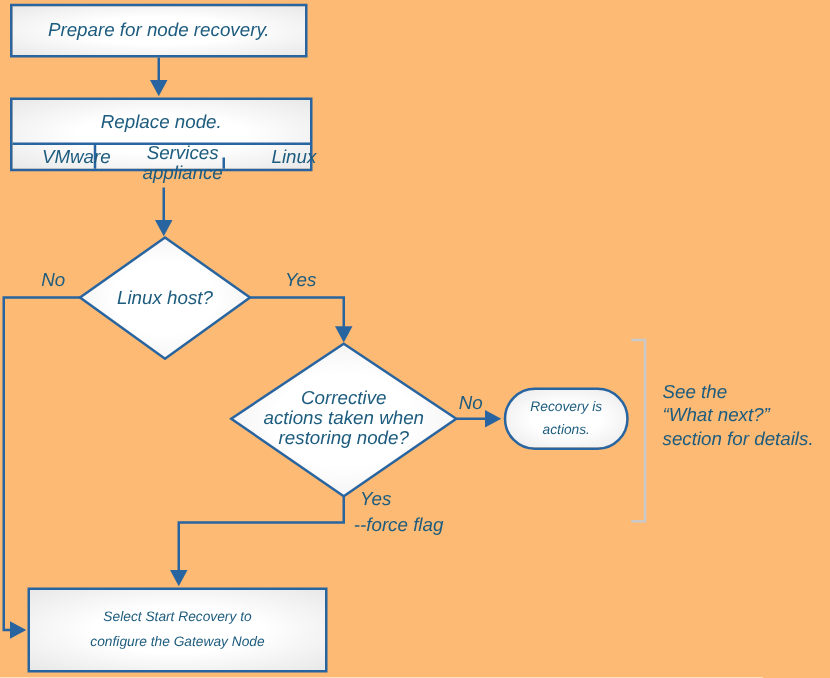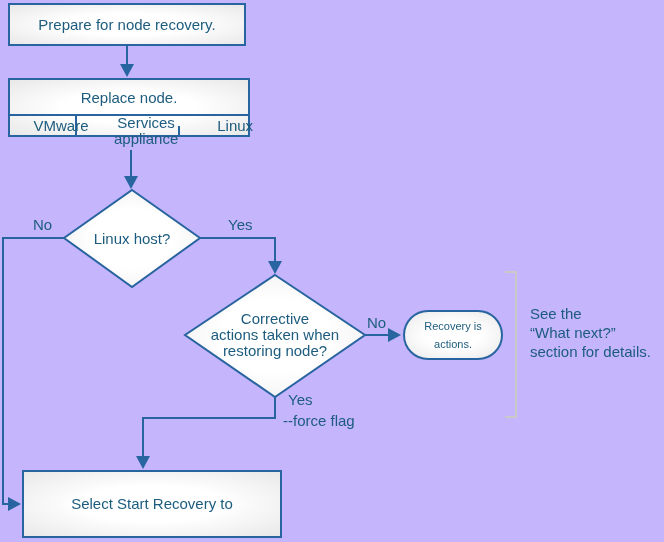--- a/index.html
+++ b/index.html
@@ -1,36 +1,37 @@
 <!DOCTYPE html>
 <html style="--line: #28649f; --text: #1d5c7e; --bracket: #c9c9c9;"><head>
 <meta charset="utf-8">
 <style>
   html,body{margin:0;padding:0;background:#ffffff;}
   .stage{
-    position:relative;width:664px;height:542px;background:#c4b5fd;overflow:hidden;
+    position:relative;width:664px;height:542px;background:#fdba74;overflow:hidden;
     font-family:"Liberation Sans","DejaVu Sans",sans-serif;
     color:var(--text,#1d5c7e);
+    font-style:italic;
   }
   .stage svg{position:absolute;left:0;top:0;}
   .connector{stroke:var(--line,#28649f);stroke-width:2;fill:none;}
   .arrowhead{fill:var(--line,#28649f);stroke:none;}
   .shape{stroke:var(--line,#28649f);stroke-width:2;fill:url(#shapeGrad);}
   .bracket{stroke:var(--bracket,#c9c9c9);stroke-width:2;fill:none;}
 
   .box{
     position:absolute;box-sizing:border-box;
     border:2px solid var(--line,#28649f);
     background:radial-gradient(ellipse at center,#ffffff 40%,#e8e8e8 100%);
     display:flex;align-items:center;justify-content:center;
     text-align:center;font-size:15px;line-height:19px;
   }
   .prepare{left:8px;top:3px;width:238px;height:43px;}
   .terminal{left:403px;top:310px;width:100px;height:50px;border-radius:25px;font-size:11px;line-height:18px;}
-  .final{left:22px;top:470px;width:260px;height:68px;font-size:15px;line-height:20px;}
+  .final{left:22px;top:470px;width:240px;height:68px;font-size:11px;line-height:20px;}
 
   .replace-table{
     position:absolute;left:8px;top:78px;width:242px;height:59px;box-sizing:border-box;
     border:2px solid var(--line,#28649f);
     background:radial-gradient(ellipse at center,#ffffff 40%,#e8e8e8 100%);
     display:flex;flex-direction:column;font-size:15px;
   }
   .rt-header{
     height:34px;border-bottom:2px solid var(--line,#28649f);
     display:flex;align-items:center;justify-content:center;flex:none;
@@ -132,16 +133,17 @@
 
   <div class="side-note">
     <div>See the</div>
     <div>“What next?”</div>
     <div>section for details.</div>
   </div>
 
   <div class="box final">
     <span>
       <span>Select Start Recovery to</span><br>
+      <span>configure the Gateway Node</span>
     </span>
   </div>
 
 </div>
 
 </body></html>

